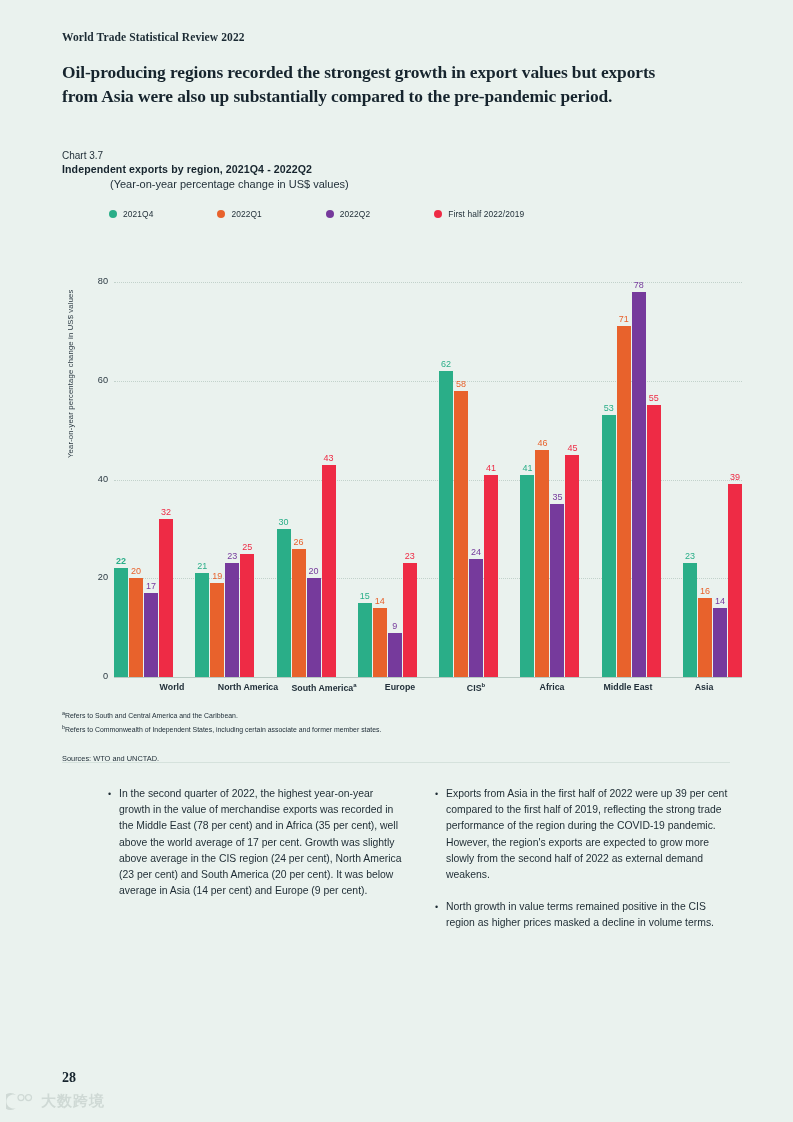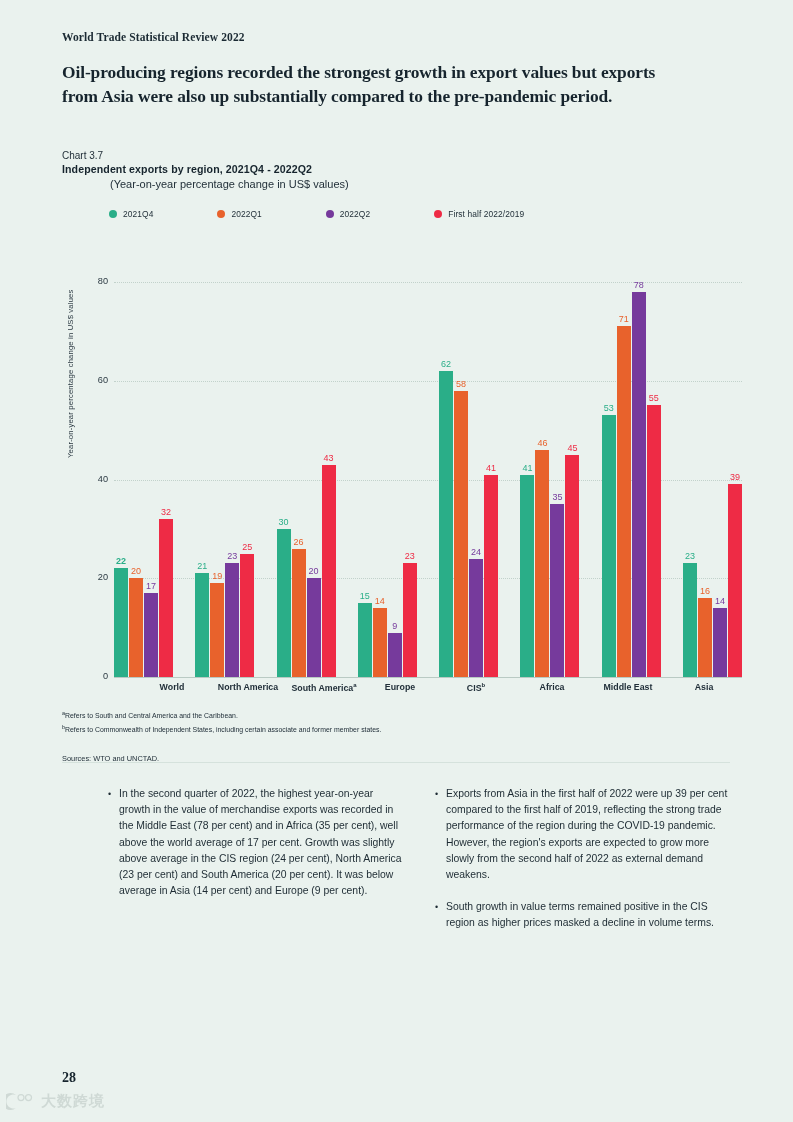--- a/index.html
+++ b/index.html
@@ -320,21 +320,21 @@
           <span class="bullet-txt">In the second quarter of 2022, the highest year-on-year growth in the value of merchandise exports was recorded in the Middle East (78 per cent) and in Africa (35 per cent), well above the world average of 17 per cent. Growth was slightly above average in the CIS region (24 per cent), North America (23 per cent) and South America (20 per cent). It was below average in Asia (14 per cent) and Europe (9 per cent).</span>
         </div>
       </div>
     <div class="col" id="col-right">
         <div class="bullet">
           <span class="bullet-dot">•</span>
           <span class="bullet-txt">Exports from Asia in the first half of 2022 were up 39 per cent compared to the first half of 2019, reflecting the strong trade performance of the region during the COVID-19 pandemic. However, the region's exports are expected to grow more slowly from the second half of 2022 as external demand weakens.</span>
         </div>
         <div class="bullet">
           <span class="bullet-dot">•</span>
-          <span class="bullet-txt">South growth in value terms remained positive in the CIS region as higher prices masked a decline in volume terms.</span>
+          <span class="bullet-txt">North growth in value terms remained positive in the CIS region as higher prices masked a decline in volume terms.</span>
         </div>
       </div>
   </div>
 
   <div class="pageno">28</div>
 
   <div class="watermark">
     <svg class="wm-logo" viewBox="0 0 60 38">
       <path d="M20 6 A14 14 0 1 0 20 32 A17 17 0 1 1 20 6 Z" fill="#9aa9a4"></path>
       <circle cx="30" cy="11" r="6" fill="none" stroke="#9aa9a4" stroke-width="2.5"></circle>

